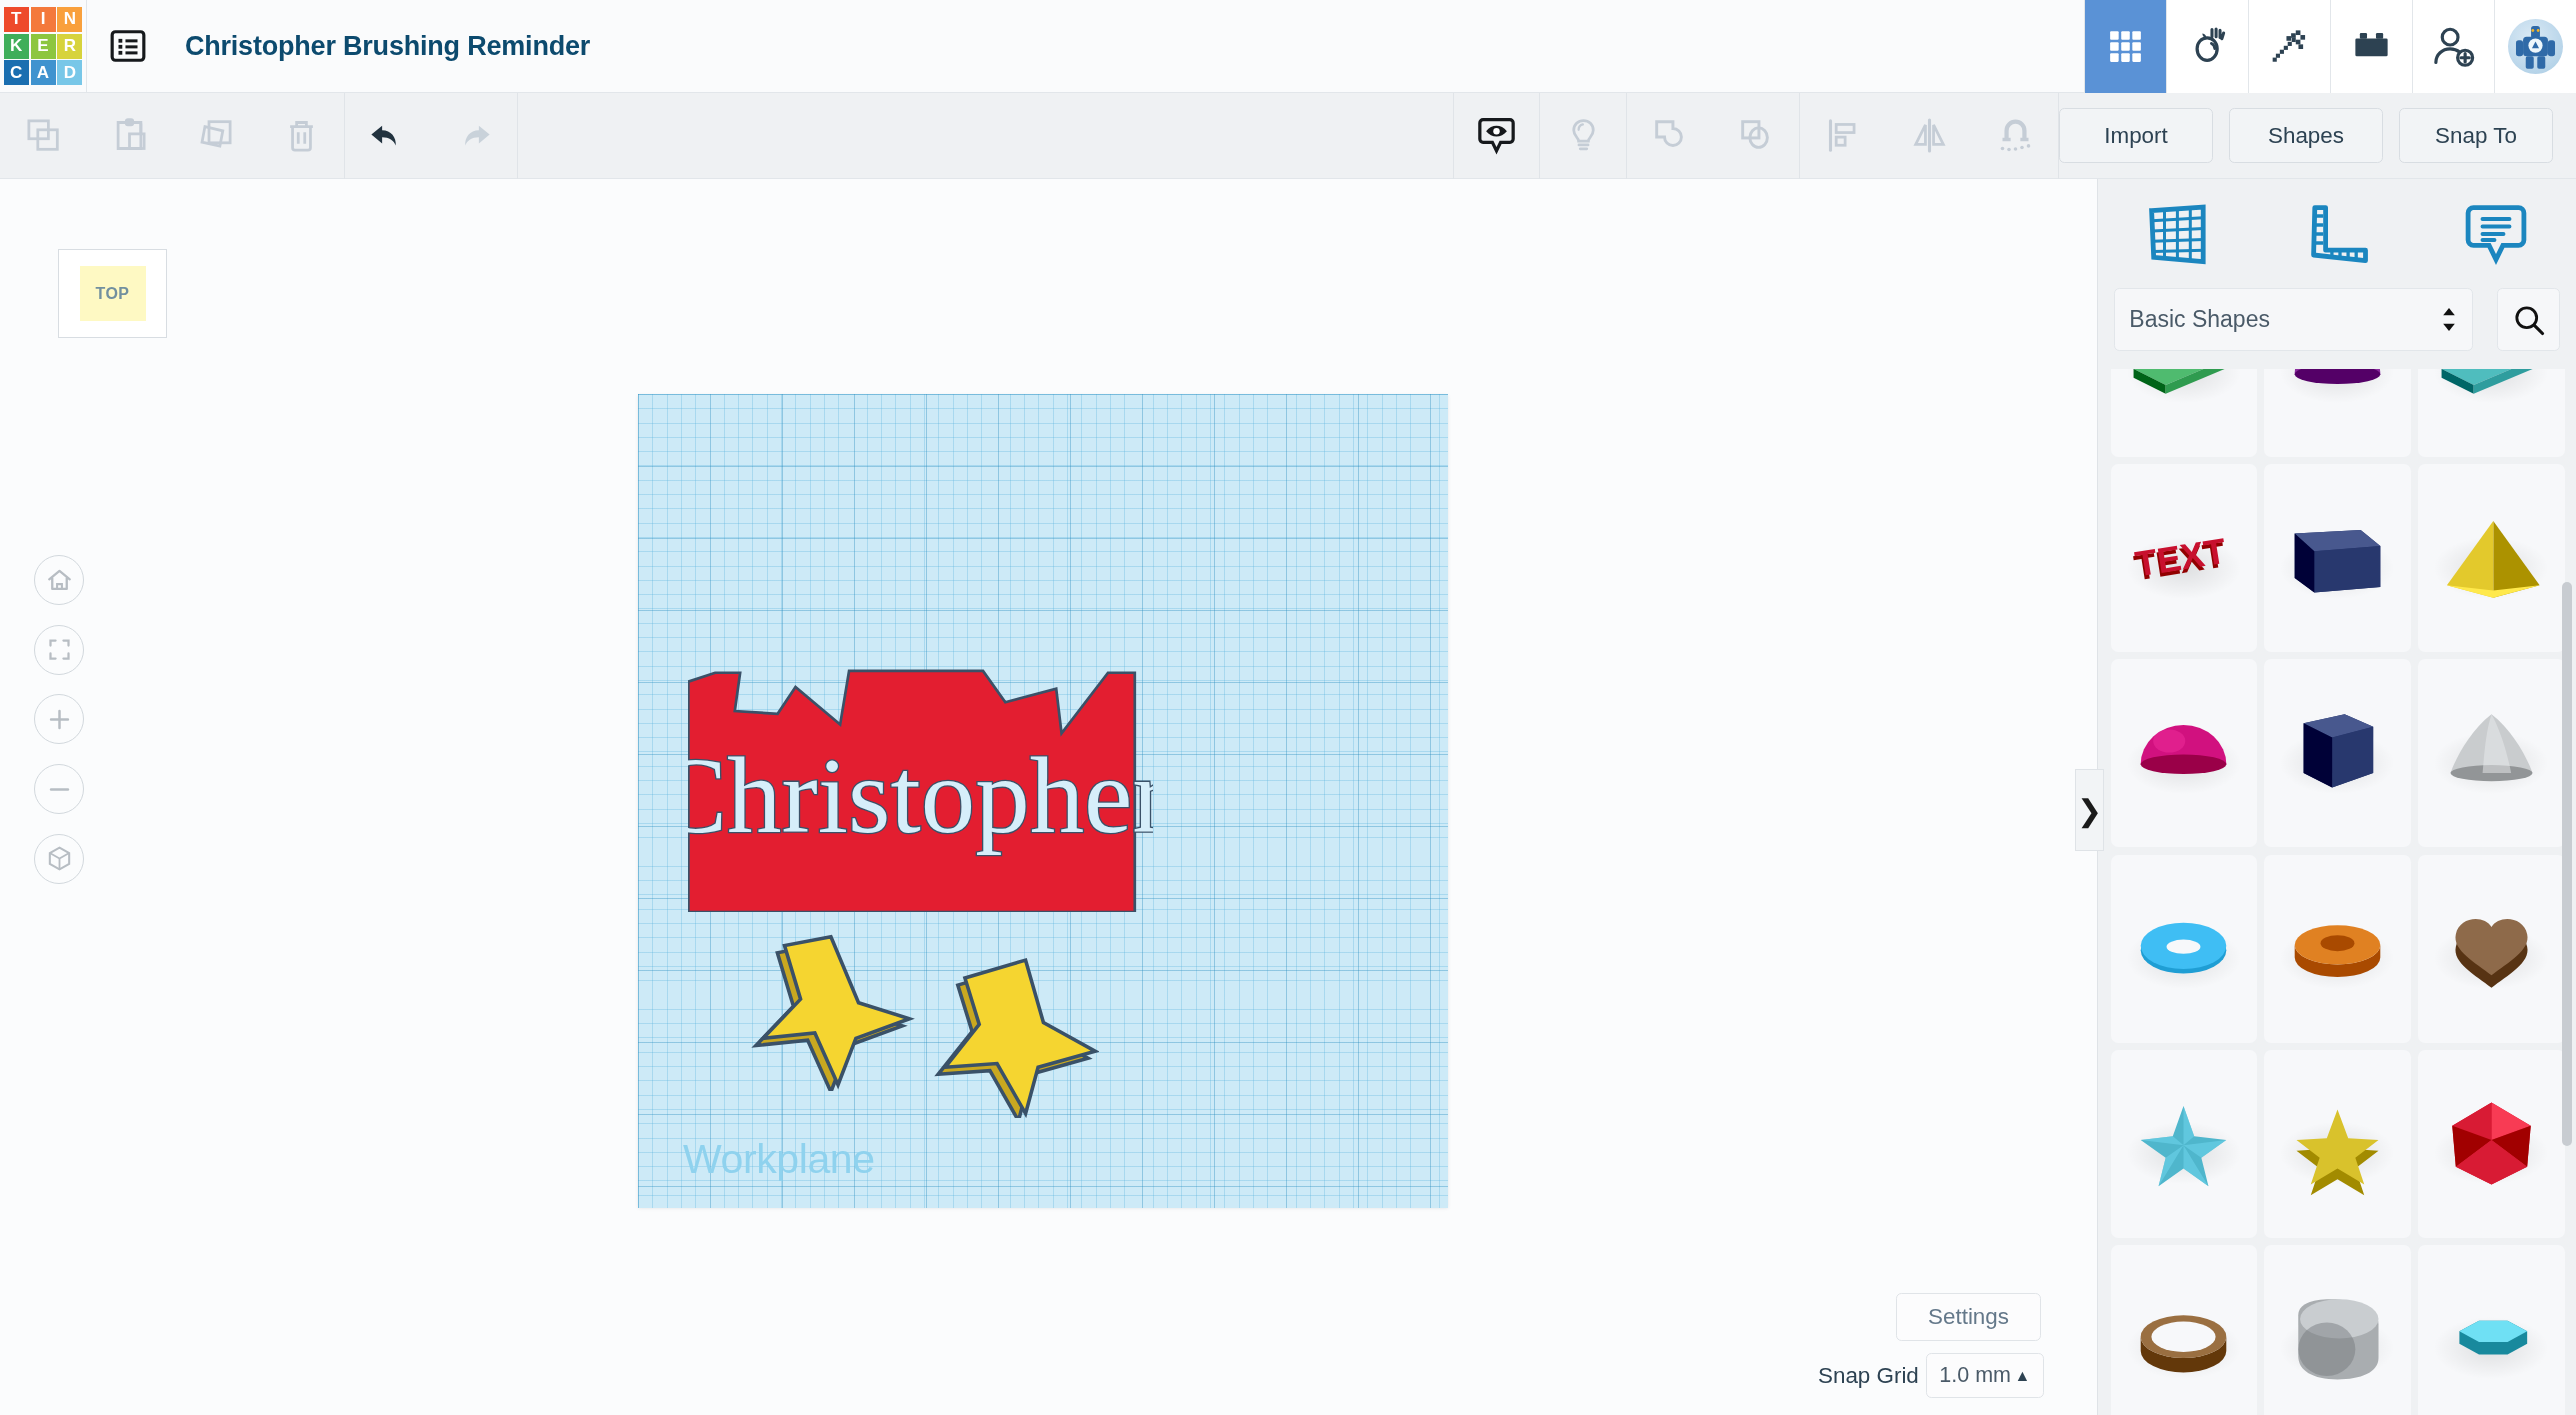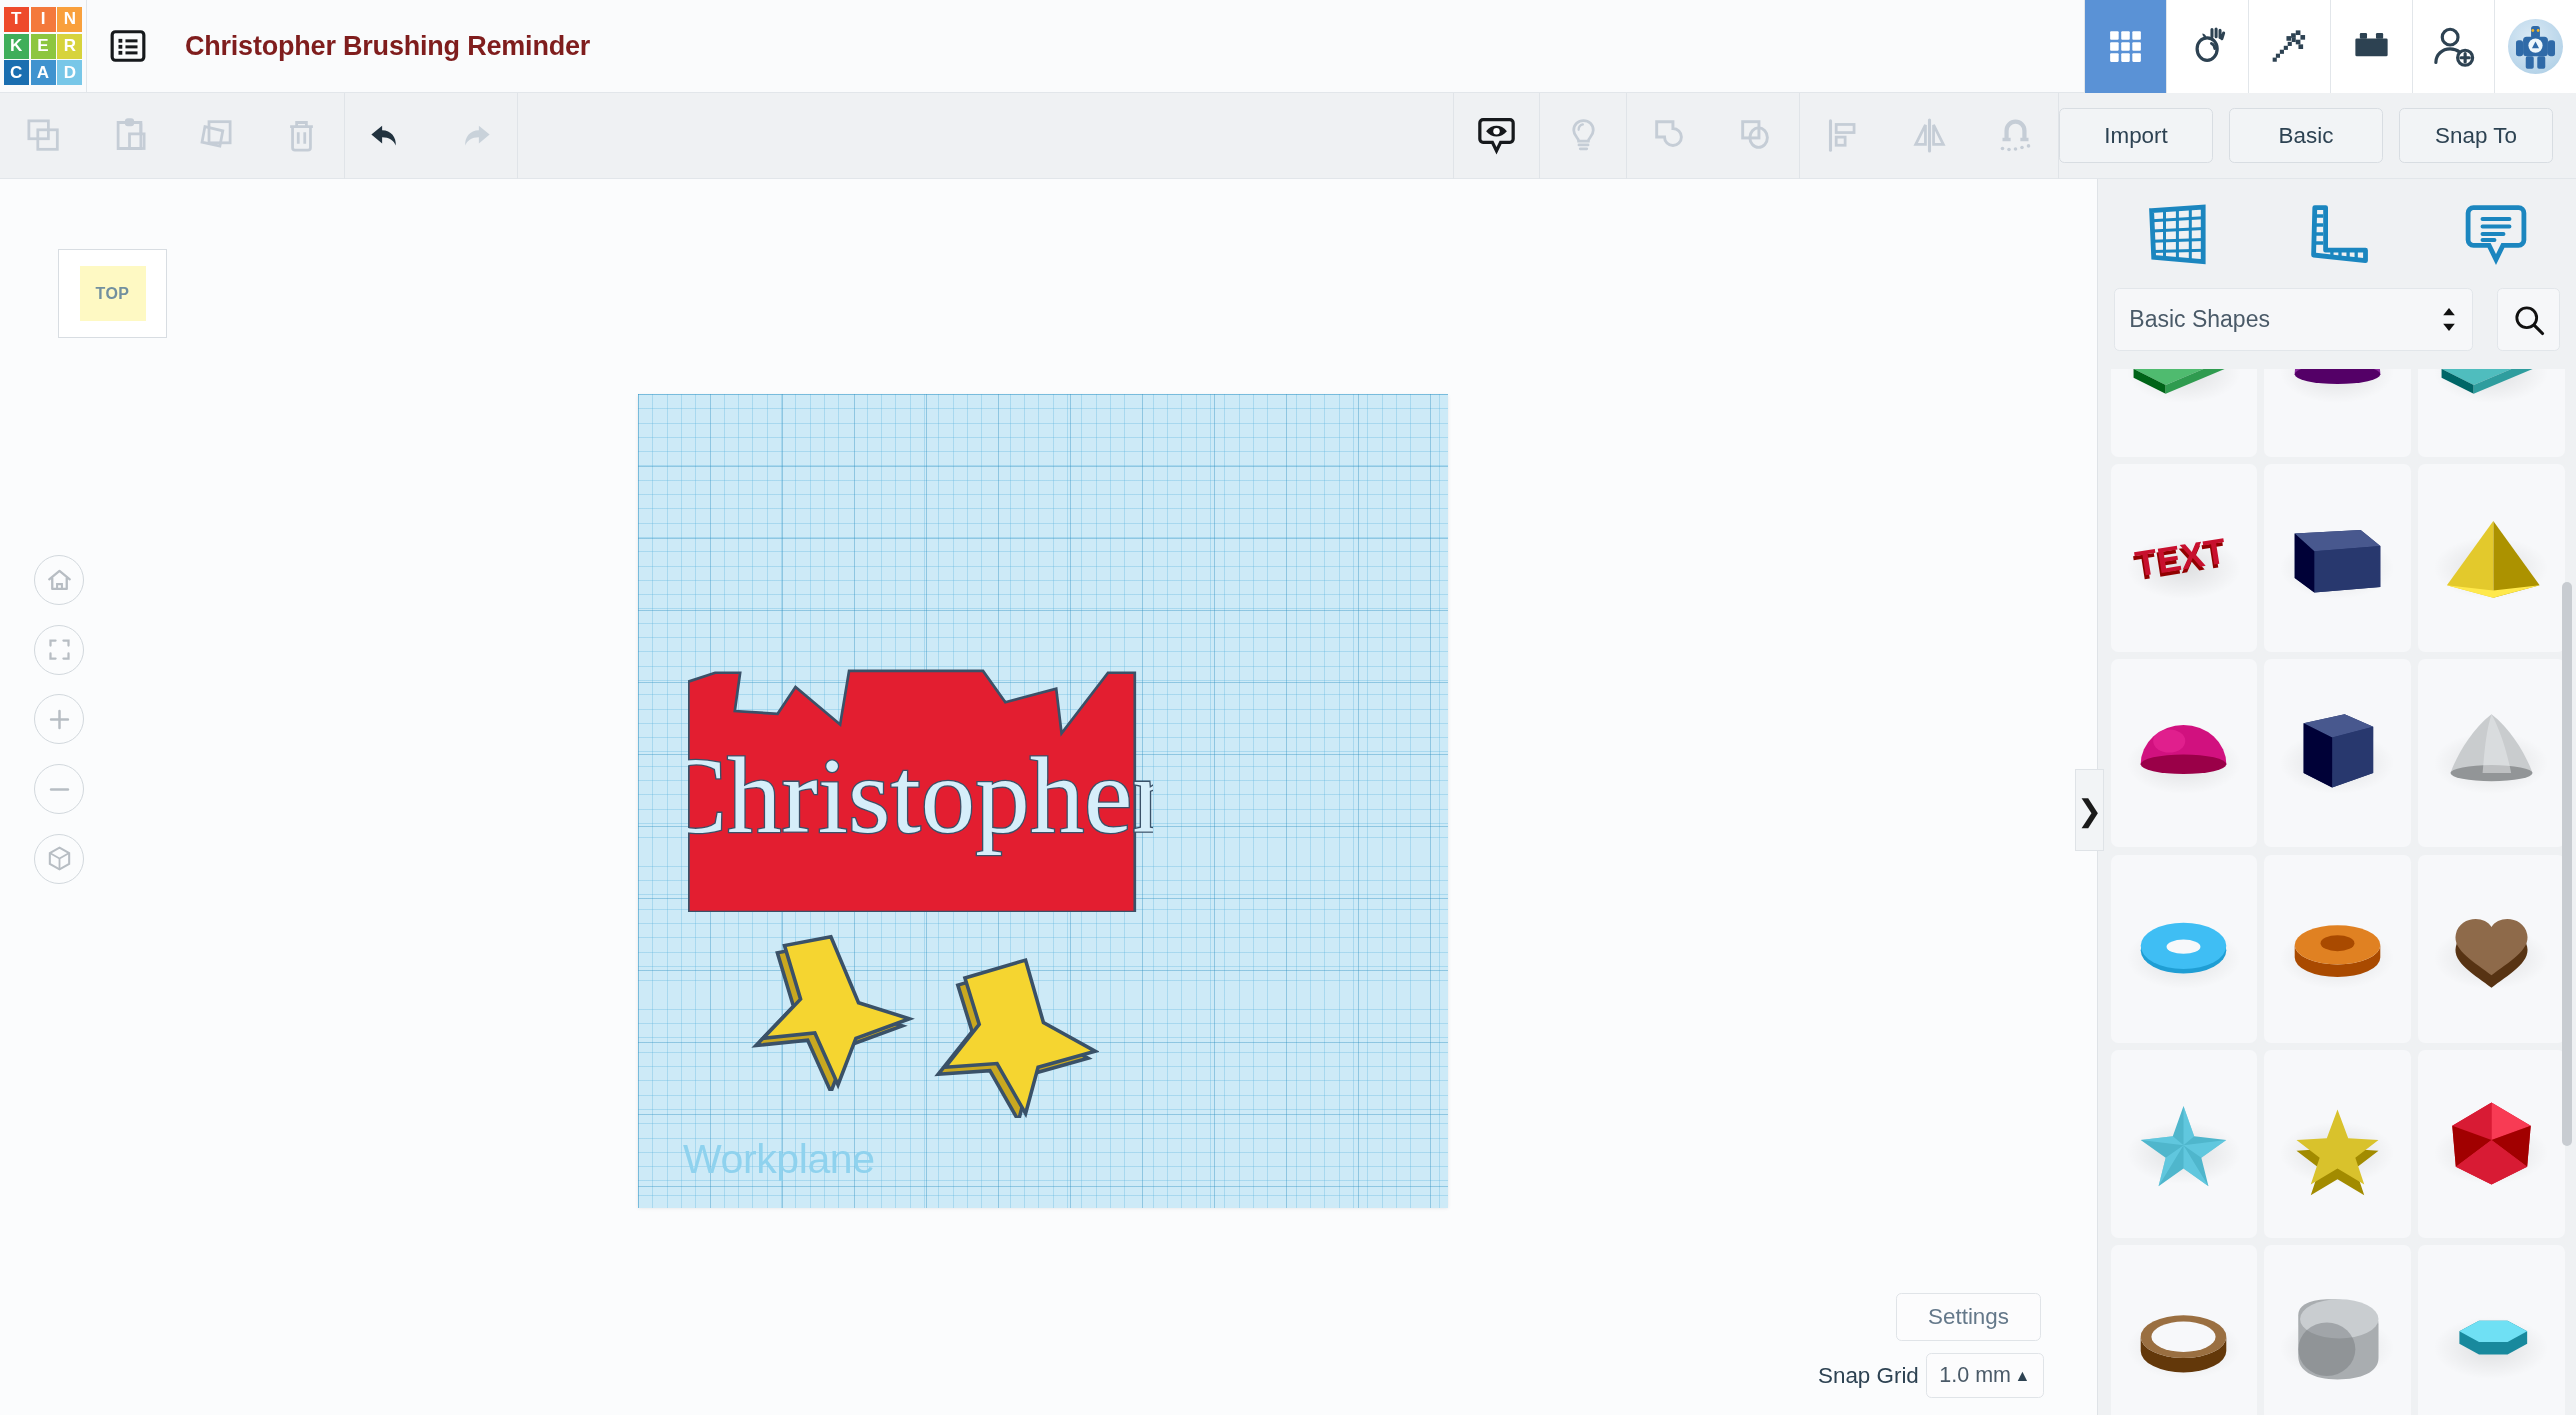--- a/index.html
+++ b/index.html
@@ -22,21 +22,21 @@
     grid-template-rows: repeat(3, 25px); gap: 1.8px;
   }
   .logo-cell {
     display: flex; align-items: center; justify-content: center;
     color: #ffffff; font-weight: bold; font-size: 17px;
     font-family: "Liberation Sans", sans-serif;
   }
   .hdr-divider { width: 0.9px; height: 93px; background: #e2e6ea; }
   .menu-btn { width: 82px; height: 93px; display: flex; align-items: center; justify-content: center; }
   .doc-title {
-    font-size: 27px; color: #7f1d1d; font-weight: bold;
+    font-size: 27px; color: #0c4a6e; font-weight: bold;
     padding-left: 16px; letter-spacing: -0.2px;
   }
   .hdr-right { margin-left: auto; display: flex; height: 93px; align-items: stretch; }
   .hdr-icon {
     width: 82px; display: flex; align-items: center; justify-content: center;
     border-left: 0.9px solid #e2e6ea; background: #ffffff;
   }
   .hdr-icon.active { background: #5a92d6; }
   .avatar-wrap {
     width: 82px; display: flex; align-items: center; justify-content: center;
@@ -385,21 +385,21 @@
             <circle cx="12" cy="20.3" r="1.1"></circle>
           <circle cx="16" cy="19.4" r="1.1"></circle>
             <circle cx="20" cy="18.4" r="1.1"></circle>
         </g>
       </svg>
     </div>
     <div class="tb-sep"></div>
 
     <div class="tb-actions">
       <div class="tb-action">Import</div>
-      <div class="tb-action">Basic</div>
+      <div class="tb-action">Shapes</div>
       <div class="tb-action">Snap To</div>
     </div>
   </div>
 
   <div class="canvas">
 
     <div class="viewcube">
       <div class="viewcube-face">TOP</div>
     </div>
 

